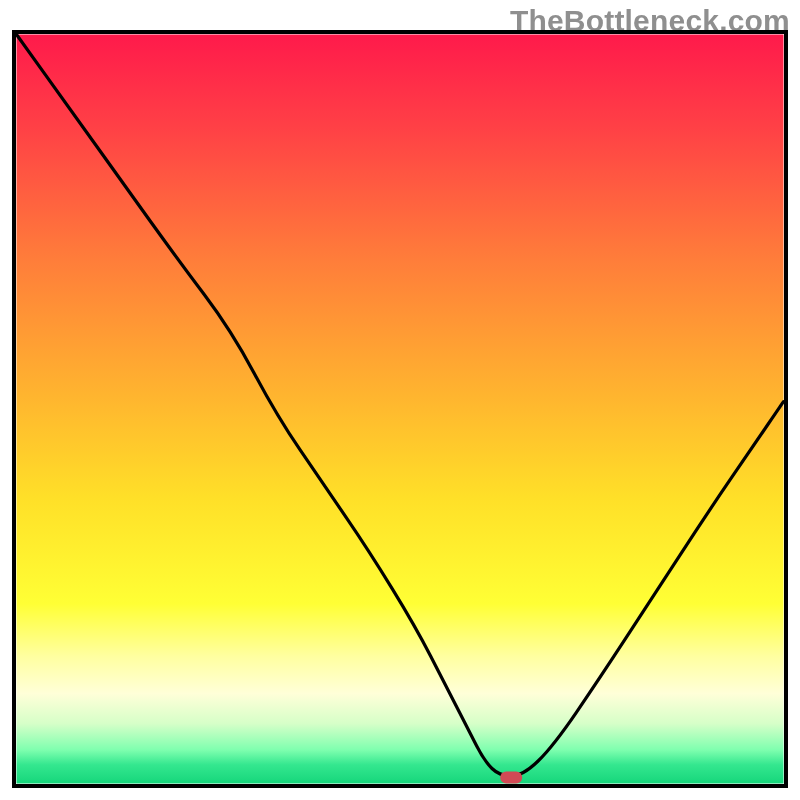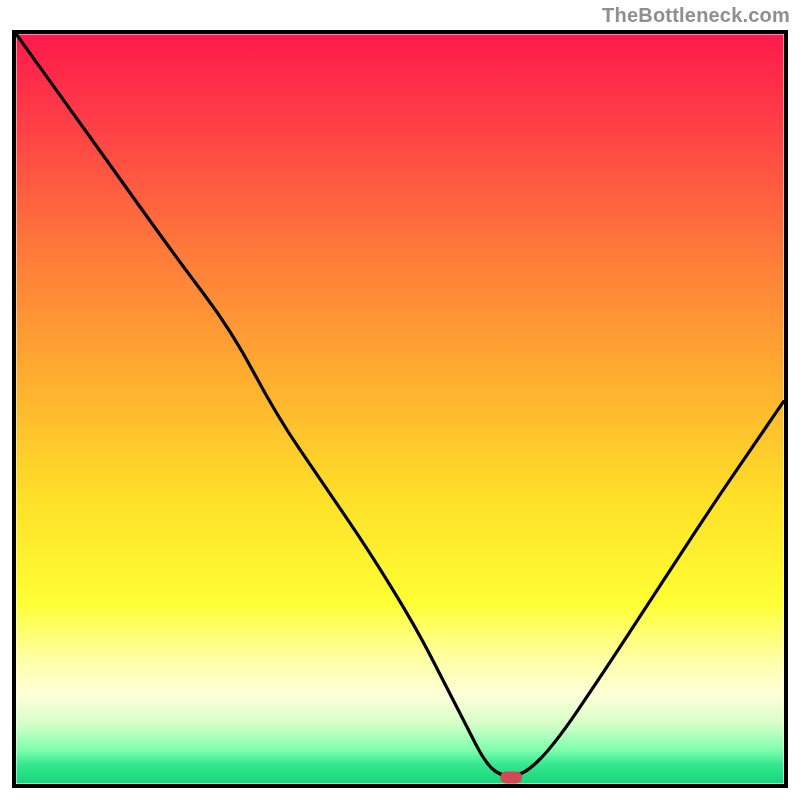--- a/index.html
+++ b/index.html
@@ -12,21 +12,21 @@
   }
   .wrap {
     position: relative;
     width: 800px;
     height: 800px;
   }
   .watermark {
     position: absolute;
     top: 4px;
     right: 10px;
-    font-size: 20px;
+    font-size: 30px;
     font-weight: 600;
     color: #8f8f8f;
     letter-spacing: 0.2px;
   }
   .frame {
     position: absolute;
     left: 12px;
     top: 30px;
     width: 776px;
     height: 758px;

